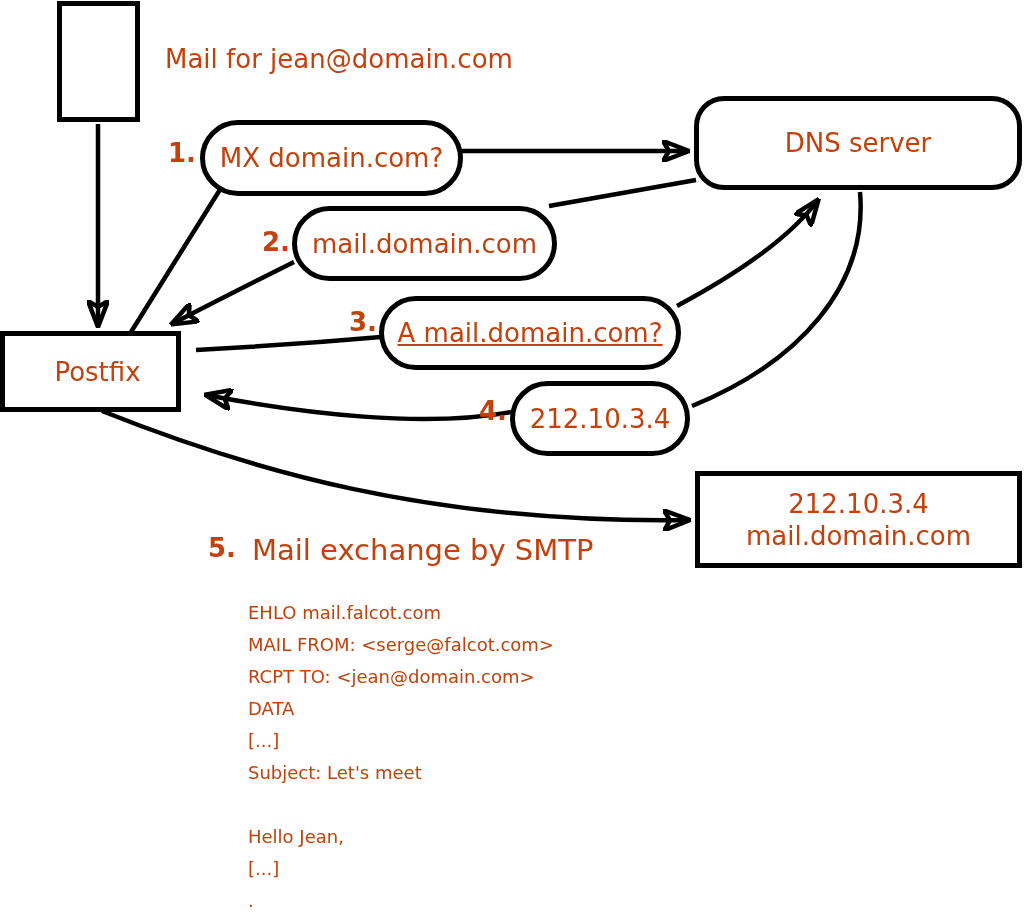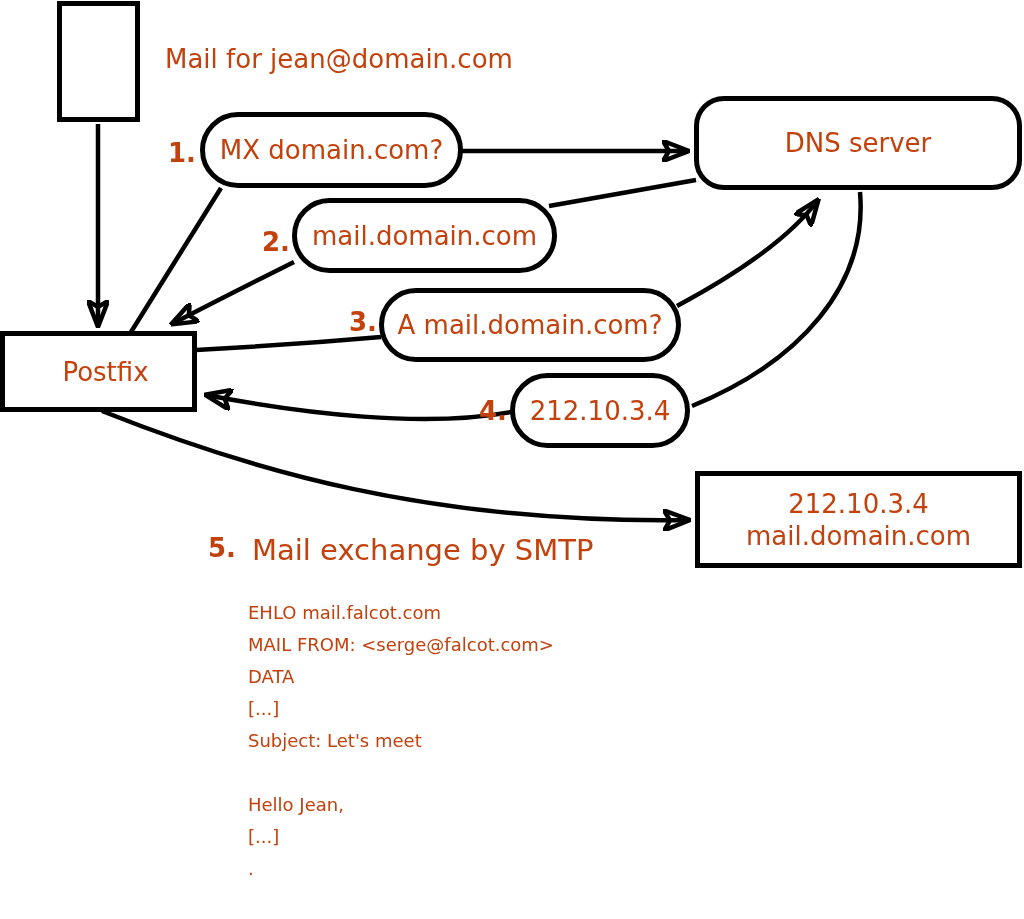--- a/index.html
+++ b/index.html
@@ -7,35 +7,35 @@
     position:relative; width:1024px; height:919px; background:#ffffff;
     font-family:"DejaVu Sans", sans-serif; color:#c2410c; overflow:hidden;
   }
   .connectors { position:absolute; left:0; top:0; width:1024px; height:919px; }
   .connectors path { fill:none; stroke:#000000; stroke-width:4.5px; }
   .node {
     position:absolute; box-sizing:border-box; border:5px solid #000000;
     background:#ffffff; display:flex; align-items:center; justify-content:center;
     font-size:26px; line-height:32px; text-align:center;
   }
-  .pill { border-radius:38px; }
+  .pill { border-radius:38px;margin-top:8px; }
   .envelope { position:absolute; box-sizing:border-box; border:5px solid #000000;
     background:#ffffff; left:57px; top:1px; width:83px; height:121px; }
   .caption { position:absolute; left:165px; top:44px; font-size:26px; }
   .num { position:absolute; font-weight:bold; font-size:26px; }
   .col2 { display:flex; flex-direction:column; align-items:center; justify-content:center; }
   .smtp { position:absolute; left:248px; top:597px; font-size:18px; }
   .smtp-line { height:32px; line-height:32px; white-space:pre; }
   
-  .postfix  { left:0px;   top:331px; width:197px; height:81px;padding-left:14px; }
+  .postfix  { left:0px;   top:331px; width:181px; height:81px;padding-left:14px; }
   .dns      { left:694px; top:96px;  width:328px; height:94px;border-radius:30px; }
   .mailsrv  { left:695px; top:471px; width:327px; height:97px; }
   .pill1    { left:200px; top:112px; width:263px; height:76px; }
   .pill2    { left:292px; top:198px; width:265px; height:75px; }
-  .pill3    { left:379px; top:288px; width:302px; height:74px; }
+  .pill3    { left:379px; top:288px; width:302px; height:74px;text-decoration:underline; }
   .pill4    { left:510px; top:373px; width:180px; height:75px; }
   .n1 { left:168px; top:138px; }
   .n2 { left:262px; top:227px; }
   .n3 { left:349px; top:307px; }
   .n4 { left:479px; top:396px; }
   .s5num   { position:absolute; left:208px; top:533px; font-size:26px; font-weight:bold; }
   .s5label { position:absolute; left:252px; top:533px; font-size:29px; }
 </style>
 </head>
 <body>
@@ -96,20 +96,21 @@
     <span>212.10.3.4</span>
     <span>mail.domain.com</span>
   </div>
 
   <div class="s5num">5.</div>
   <div class="s5label">Mail exchange by SMTP</div>
 
   <div class="smtp">
     <div class="smtp-line">EHLO mail.falcot.com</div>
     <div class="smtp-line">MAIL FROM: &lt;serge@falcot.com&gt;</div>
+    <div class="smtp-line">RCPT TO: &lt;jean@domain.com&gt;</div>
     <div class="smtp-line">DATA</div>
     <div class="smtp-line">[...]</div>
     <div class="smtp-line">Subject: Let's meet</div>
     <div class="smtp-line"></div>
     <div class="smtp-line">Hello Jean,</div>
     <div class="smtp-line">[...]</div>
     <div class="smtp-line">.</div>
   </div>
 
 </div>

